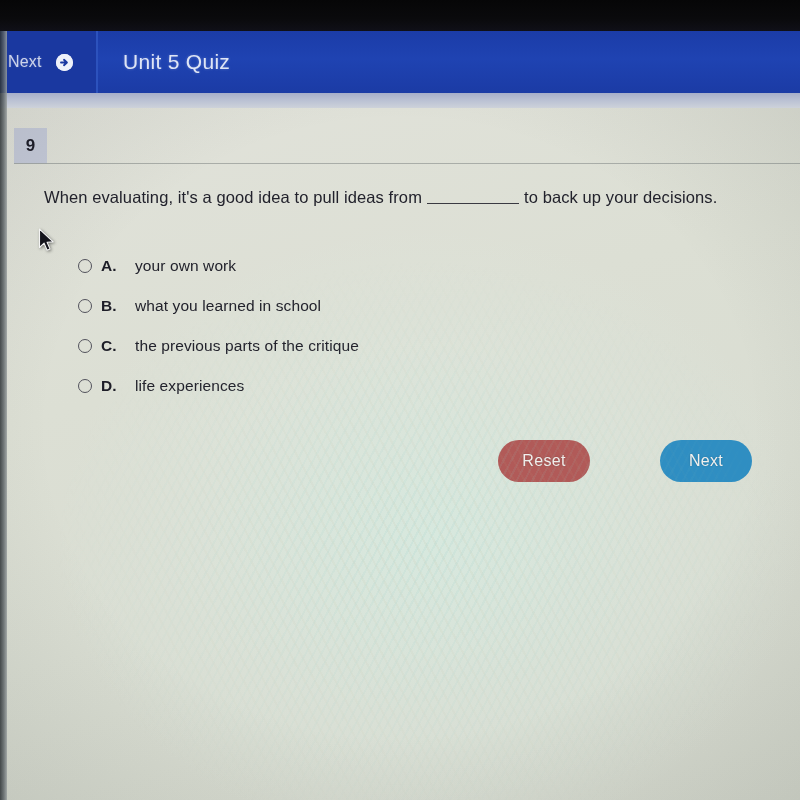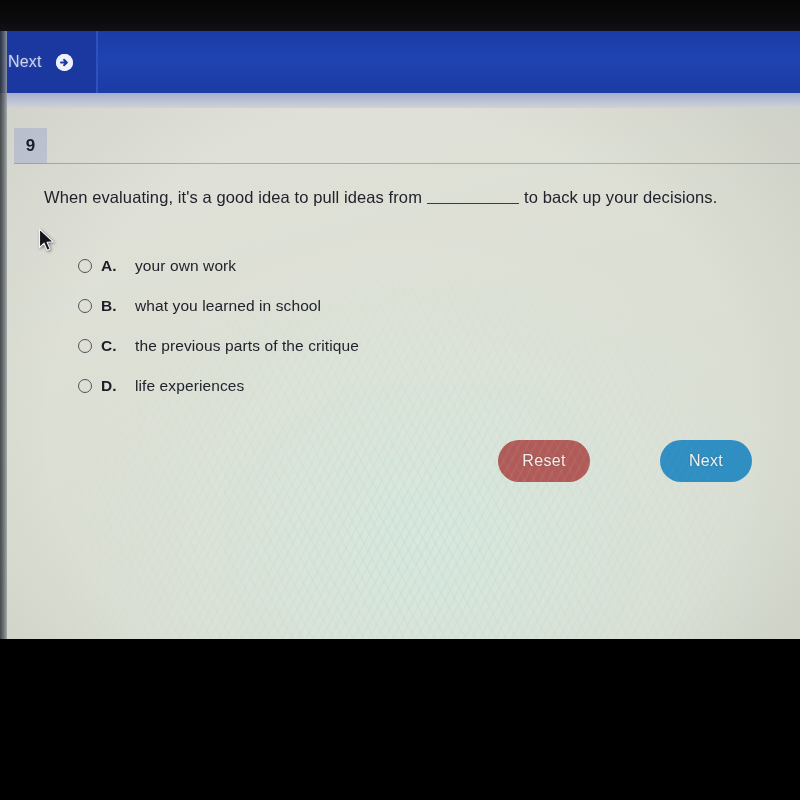--- a/index.html
+++ b/index.html
@@ -8,21 +8,21 @@
     width: 800px;
     height: 800px;
     overflow: hidden;
     background: #000;
     font-family: "Liberation Sans", sans-serif;
   }
 
   #screenshot {
     position: relative;
     width: 800px;
-    height: 639px;
+    height: 800px;
     background: #84cc16;
     overflow: hidden;
   }
 
   
   .bezel-top {
     position: absolute;
     left: 0; top: 0;
     width: 800px;
     height: 31px;
@@ -253,20 +253,21 @@
     <div class="header-left">
       <span class="header-next-label">Next</span>
       <span class="arrow-circle-icon">
         <svg width="17" height="17" viewBox="0 0 17 17">
           <circle cx="8.5" cy="8.5" r="8.5" fill="#eef1fa"></circle>
           <path d="M5 8.5 L10 8.5 M8 5.8 L10.9 8.5 L8 11.2" stroke="#1a38a0" stroke-width="1.9" fill="none" stroke-linecap="round" stroke-linejoin="round"></path>
         </svg>
       </span>
     </div>
 
+    <div class="header-title">Unit 5 Quiz</div>
   </div>
 
   <div class="subbar"></div>
 
   <div class="content">
 
     <div class="qnum-badge">9</div>
     <div class="qnum-rule"></div>
 
     <div class="question-stem">

